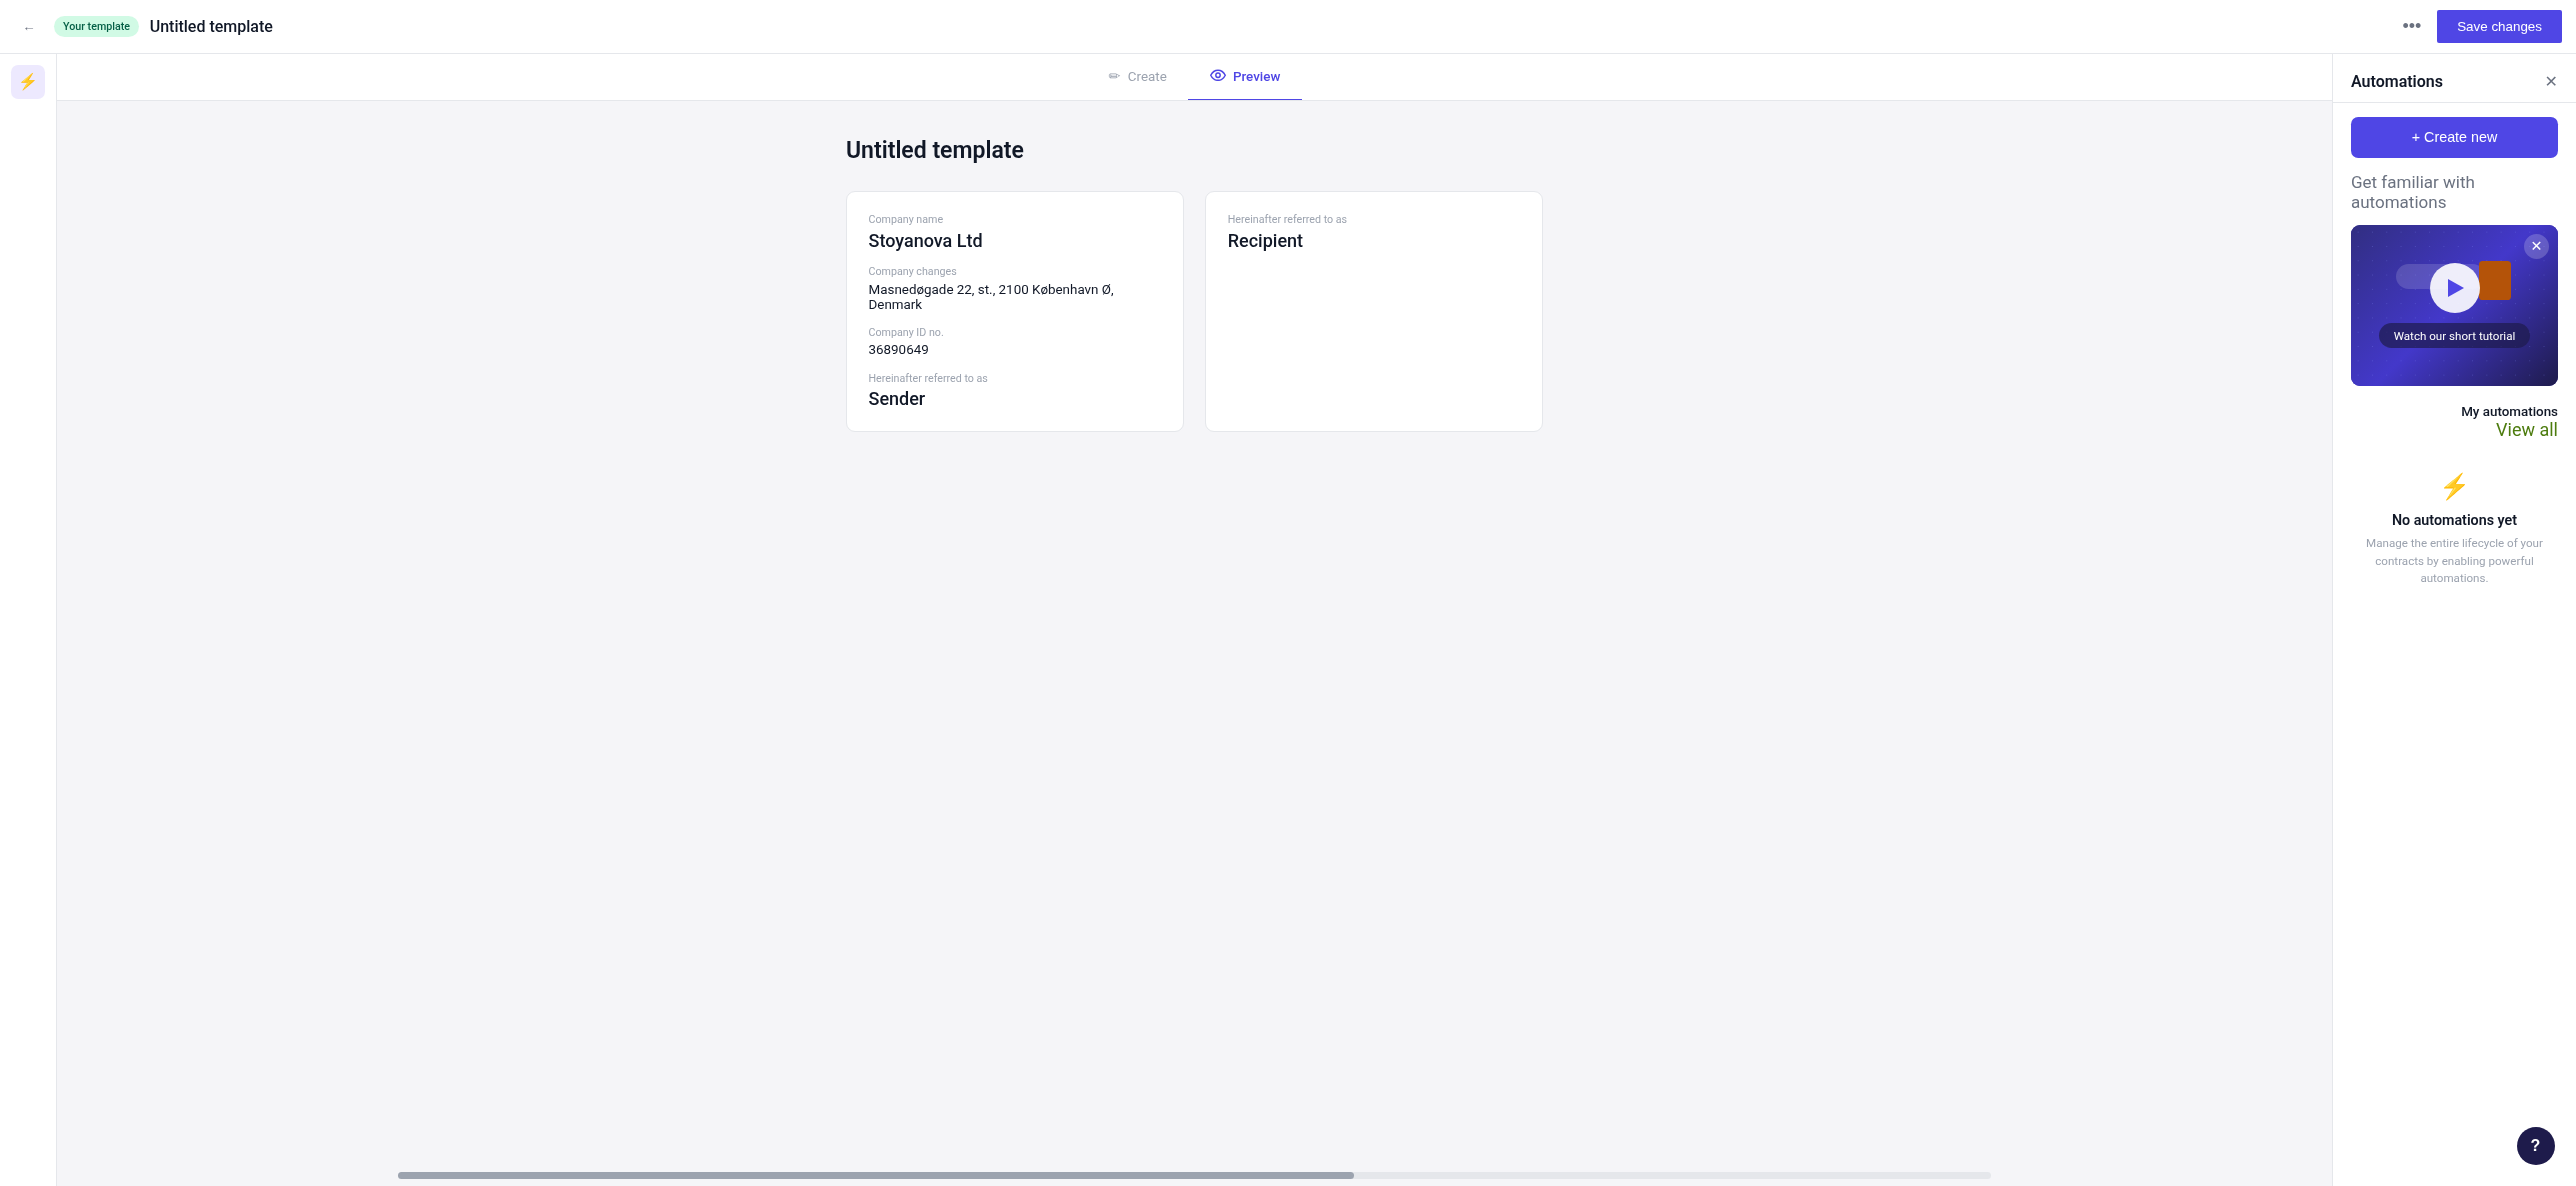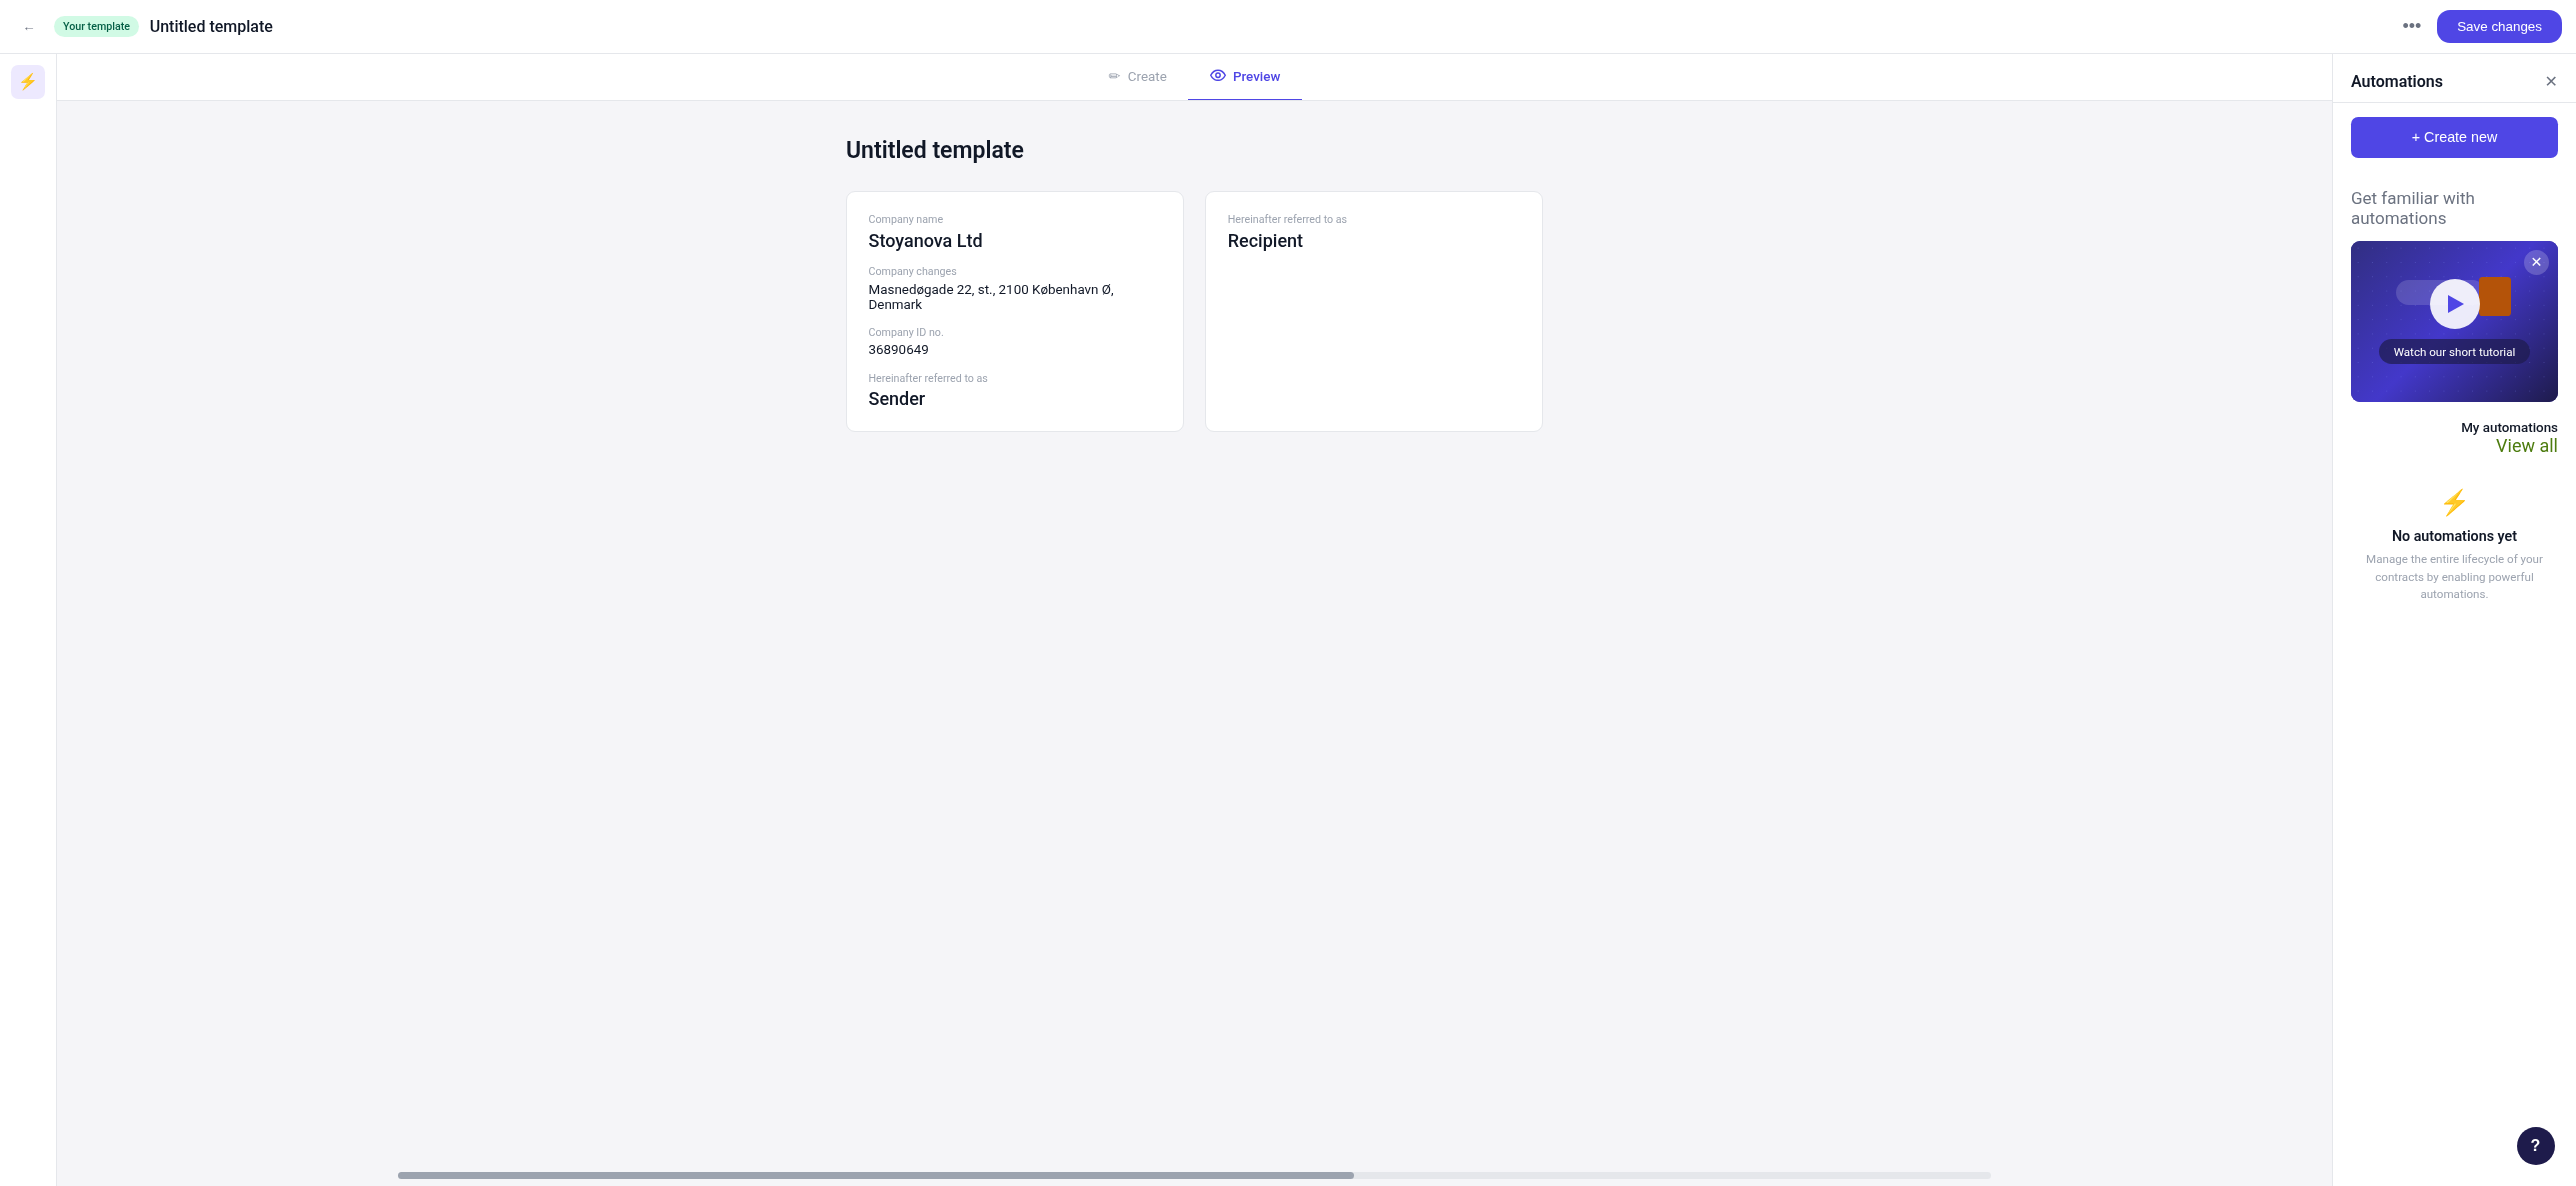--- a/index.html
+++ b/index.html
@@ -21,21 +21,21 @@
       background: #d1fae5; color: #065f46; font-size: 10.7px; font-weight: 500;
       padding: 3.6px 9px; border-radius: 18px; white-space: nowrap;
     }
     .topbar-title { font-size: 16px; font-weight: 500; color: #111827; }
     .topbar-right { margin-left: auto; display: flex; align-items: center; gap: 10.7px; }
     .more-btn {
       background: none; border: none; cursor: pointer; color: #6b7280;
       font-size: 18px; padding: 5.4px; border-radius: 5.4px;
     }
     .save-btn {
-      background: #4f46e5; color: #fff; border: none; border-radius: 13px;
+      background: #4f46e5; color: #fff; border: none; border-radius: 2px;
       padding: 9px 19.7px; font-size: 13.4px; font-weight: 500; cursor: pointer;
     }
 
     
     .main-layout { display: flex; flex: 1; overflow: hidden; }
 
     
     .left-sidebar {
       width: 57px; background: #fff; border-right: 0.9px solid #e5e7eb;
       display: flex; flex-direction: column; align-items: center; padding: 10.7px 0;
@@ -100,21 +100,21 @@
     .panel-title { font-size: 16px; font-weight: 600; color: #111827; }
     .close-btn { background: none; border: none; cursor: pointer; font-size: 16px; color: #6b7280; }
 
     .panel-body { padding: 14.3px 18px; flex: 1; }
 
     
     .create-new-btn {
       width: 100%; background: #4f46e5; color: #fff; border: none;
       border-radius: 7.2px; padding: 12.5px; font-size: 14.3px; font-weight: 500;
       cursor: pointer; display: flex; align-items: center; justify-content: center;
-      gap: 7.2px; margin-bottom: 30px;
+      gap: 7.2px; margin-bottom: 14px;
     }
 
     
     .familiar-title { font-size: 17px; color: #6b7280; margin-bottom: 13px; }
 
     
     .video-container {
       position: relative; background: #3730a3; border-radius: 9px;
       overflow: hidden; height: 161px; display: flex; align-items: center;
       justify-content: center; margin-bottom: 18px;

